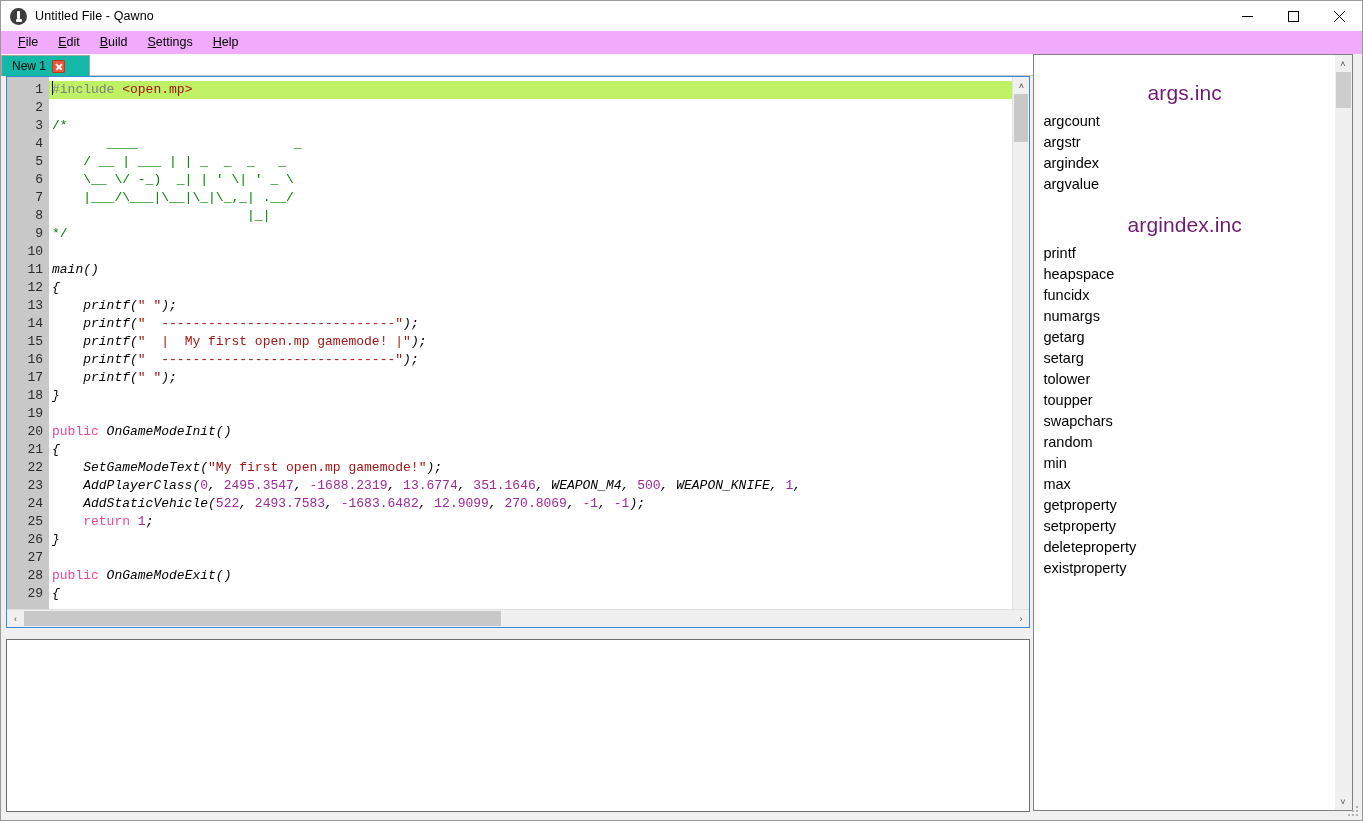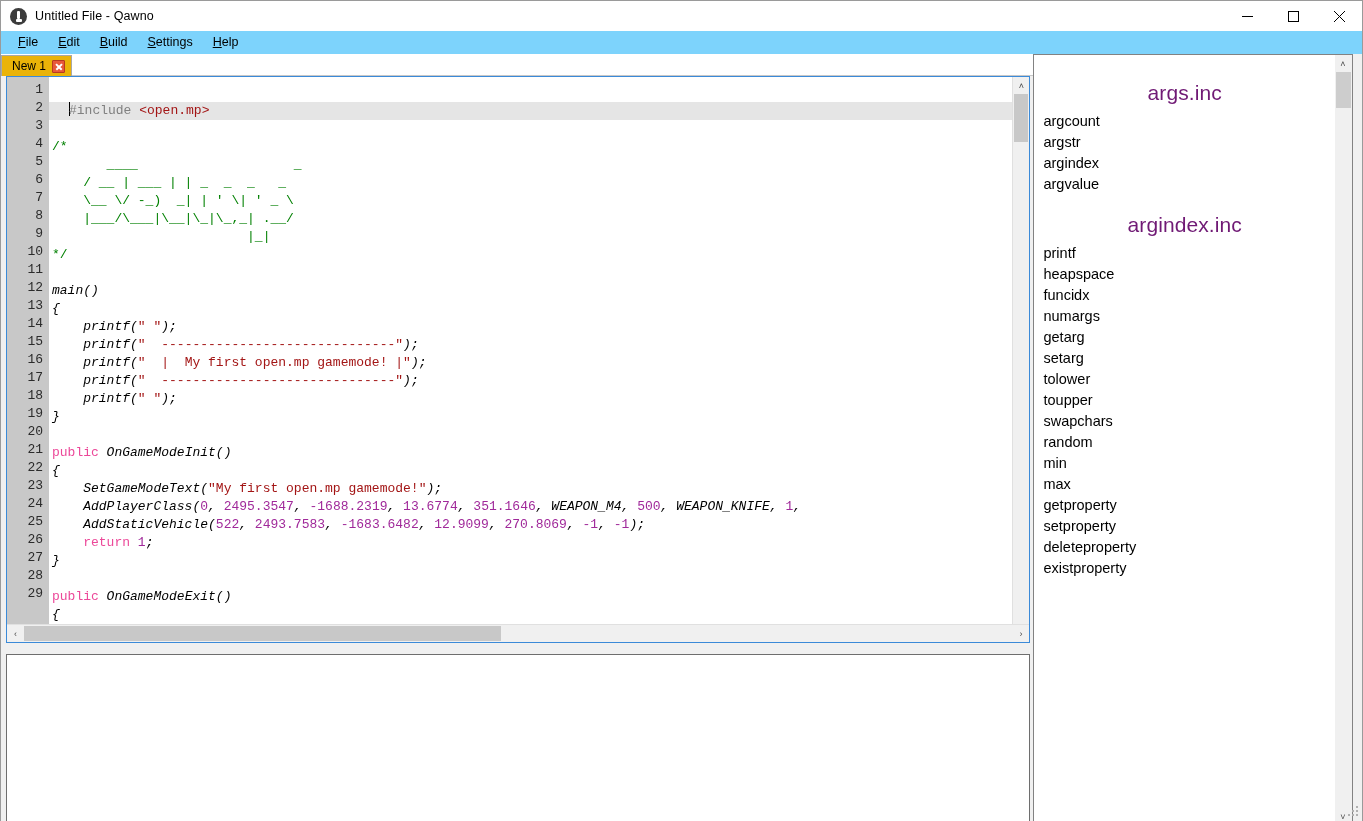--- a/index.html
+++ b/index.html
@@ -59,21 +59,21 @@
   }
   .win-btn {
     width: 46px; height: 30px;
     display: flex; align-items: center; justify-content: center;
     color: #000;
   }
 
   
   .menubar {
     height: 23px; min-height: 23px;
-    background: #7dd3fc;
+    background: #f0abfc;
     display: flex; align-items: center;
     padding-left: 8px;
   }
   .menu-item {
     font-size: 12.5px; color: #000;
     padding: 3px 9px 3px 9px;
     margin-right: 2px;
     line-height: 15px;
   }
   .menu-item u { text-decoration: underline; }
@@ -99,24 +99,24 @@
     position: relative;
   }
   .tabstrip::after {
     content: ""; position: absolute;
     left: 0; right: 0; bottom: 0; height: 1px;
     background: #c8c8c8;
   }
   .tab {
     height: 21px;
     display: flex; align-items: center;
-    padding: 0 6px 0 10px;
+    padding: 0 24px 0 10px;
     border: 1px solid #a8a8a8;
     border-bottom: none;
-    background: #eab308;
+    background: #14b8a6;
     font-size: 12px; color: #000;
     position: relative; z-index: 2;
     box-sizing: border-box;
   }
   .tab-label { margin-right: 6px; }
   .tab-close {
     width: 13px; height: 13px;
     background: #e8593b;
     border: 1px solid #b83a20;
     border-radius: 1px;
@@ -170,22 +170,22 @@
   .code-lines {
     font-family: "Liberation Mono", monospace;
     font-size: 13px;
     line-height: 18px;
     padding: 4px 0 0 3px;
     white-space: pre;
     color: #000;
   }
   .code-line { height: 18px; }
   .code-line.current {
-    background: #e5e5e5;
-    margin-left: -3px; padding-left: 20px; margin-top: 21px;
+    background: #bef264;
+    margin-left: -3px; padding-left: 3px;
   }
   .caret {
     display: inline-block;
     width: 0; border-left: 1px solid #000;
     height: 14px; vertical-align: -2px;
     margin-right: -1px;
   }
   .tk-pre   { color: #808080; }
   .tk-inc   { color: #a31515; }
   .tk-cmt   { color: #008000; }

